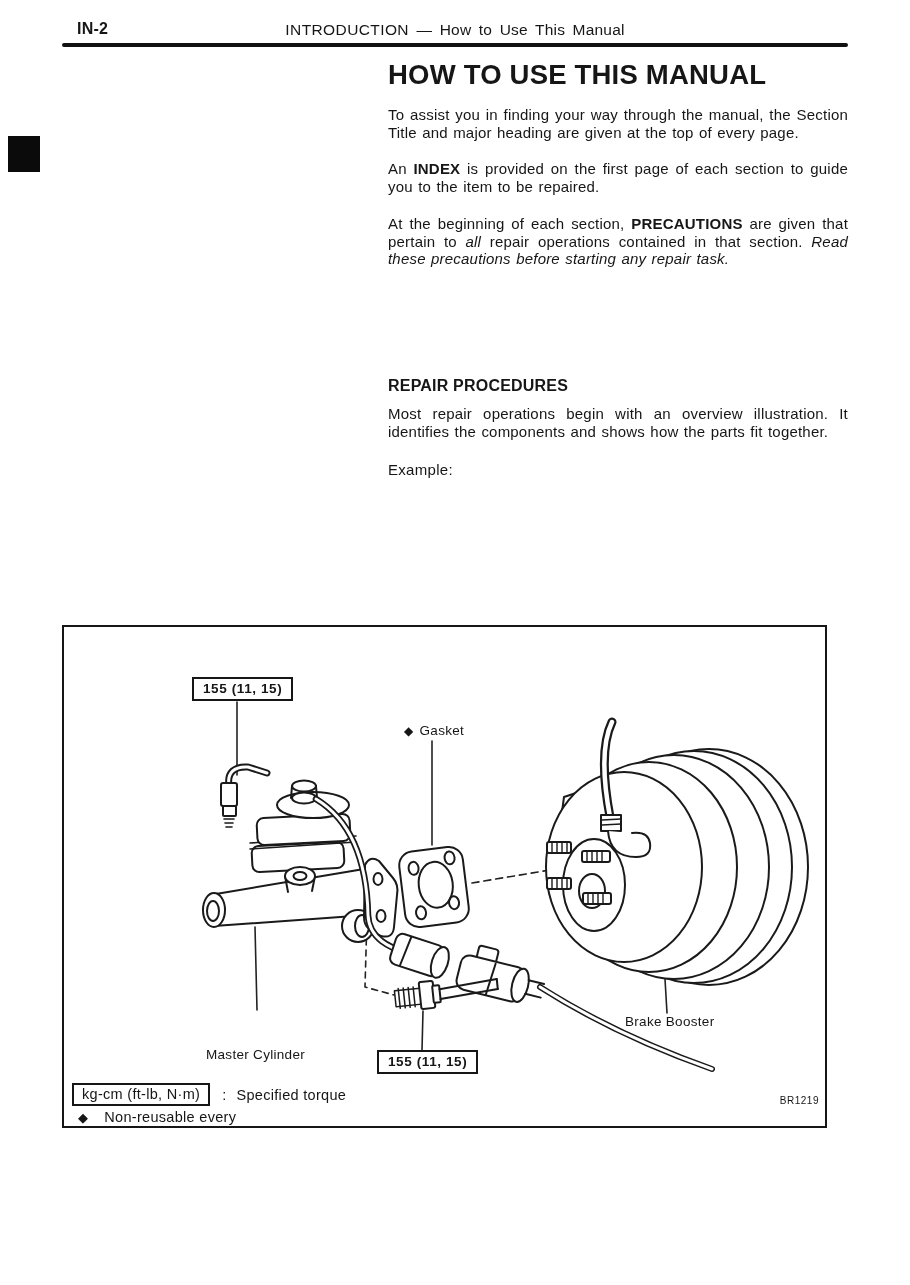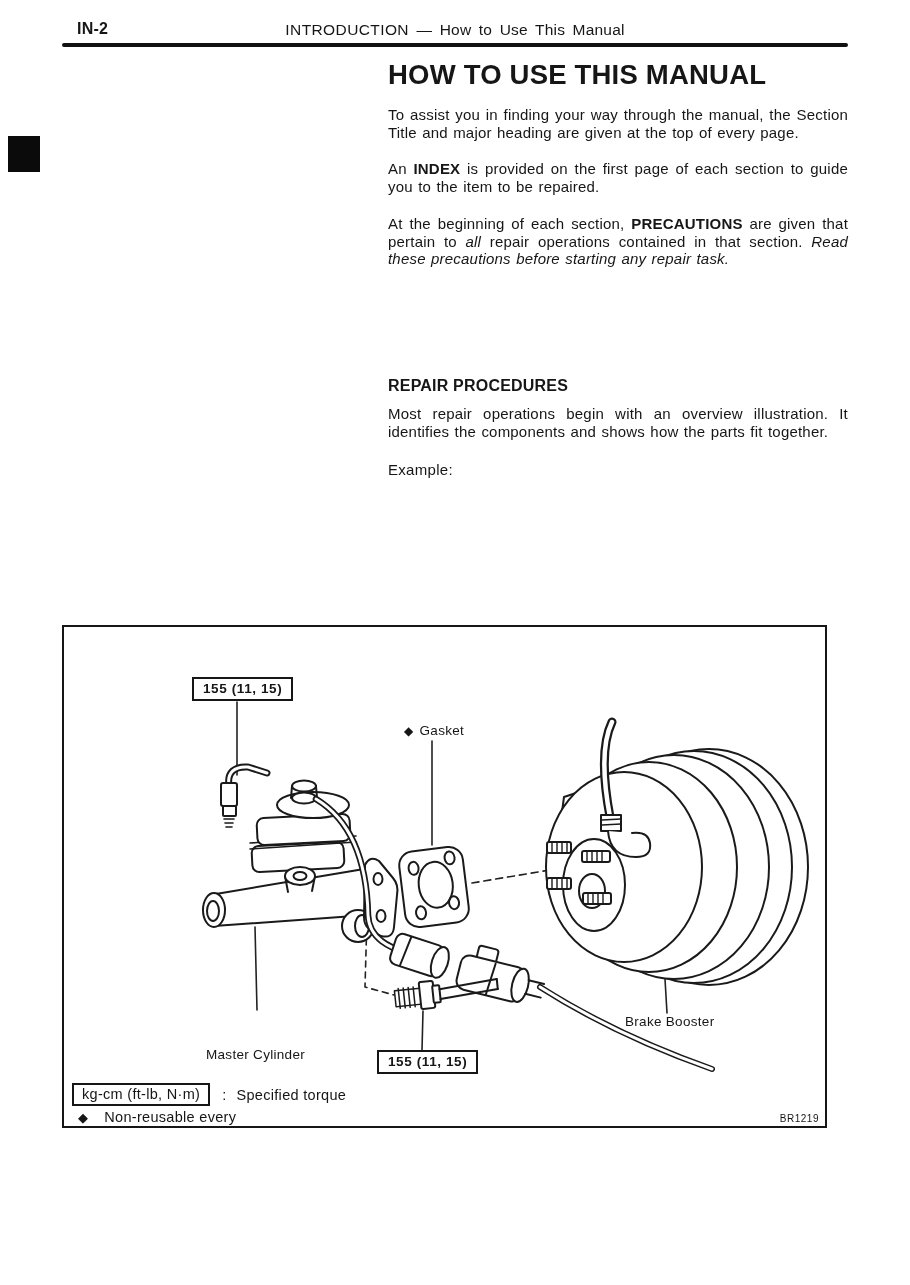--- a/index.html
+++ b/index.html
@@ -27,21 +27,21 @@
   .figure{position:absolute;left:62px;top:625px;width:765px;height:503px;border:2px solid #161616;box-sizing:border-box;background:#fff;}
   .figure svg{position:absolute;left:0;top:0;}
   .fig-label{position:absolute;font-size:13.5px;letter-spacing:.3px;white-space:nowrap;}
   .torque-box{position:absolute;border:2px solid #161616;background:#fff;font-size:13.5px;font-weight:700;
               letter-spacing:.6px;padding:2px 9px 3px 9px;white-space:nowrap;}
   .legend-row{position:absolute;display:flex;align-items:center;white-space:nowrap;font-size:14.5px;letter-spacing:.3px;}
   .legend-box{border:2px solid #161616;padding:1px 8px 2px 8px;background:#fff;}
   .legend-sep{margin:0 10px 0 12px;}
   .diamond{margin-right:6px;font-size:12px;}
   .diamond-legend{margin:0 16px 0 2px;font-size:13px;}
-  .fig-code{position:absolute;right:6px;bottom:2px;font-size:10px;letter-spacing:.5px;margin-left:48px;}
+  .fig-code{position:absolute;right:6px;bottom:20px;font-size:10px;letter-spacing:.5px;margin-left:48px;}
 </style>
 </head>
 <body>
 
 <div class="page">
 
   <div class="page-num">IN-2</div>
   <div class="header-title">
     <span class="b">INTRODUCTION</span>
     <span>— How to Use This Manual</span>

